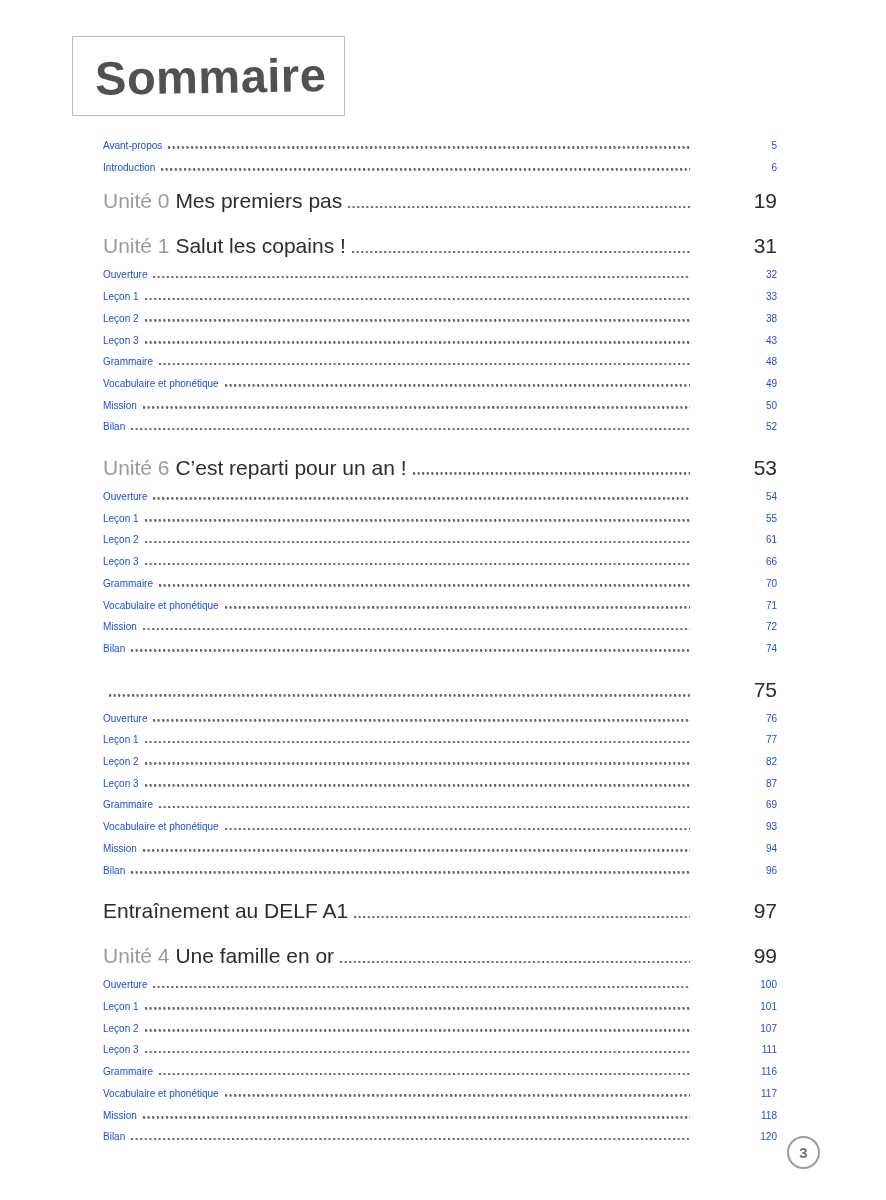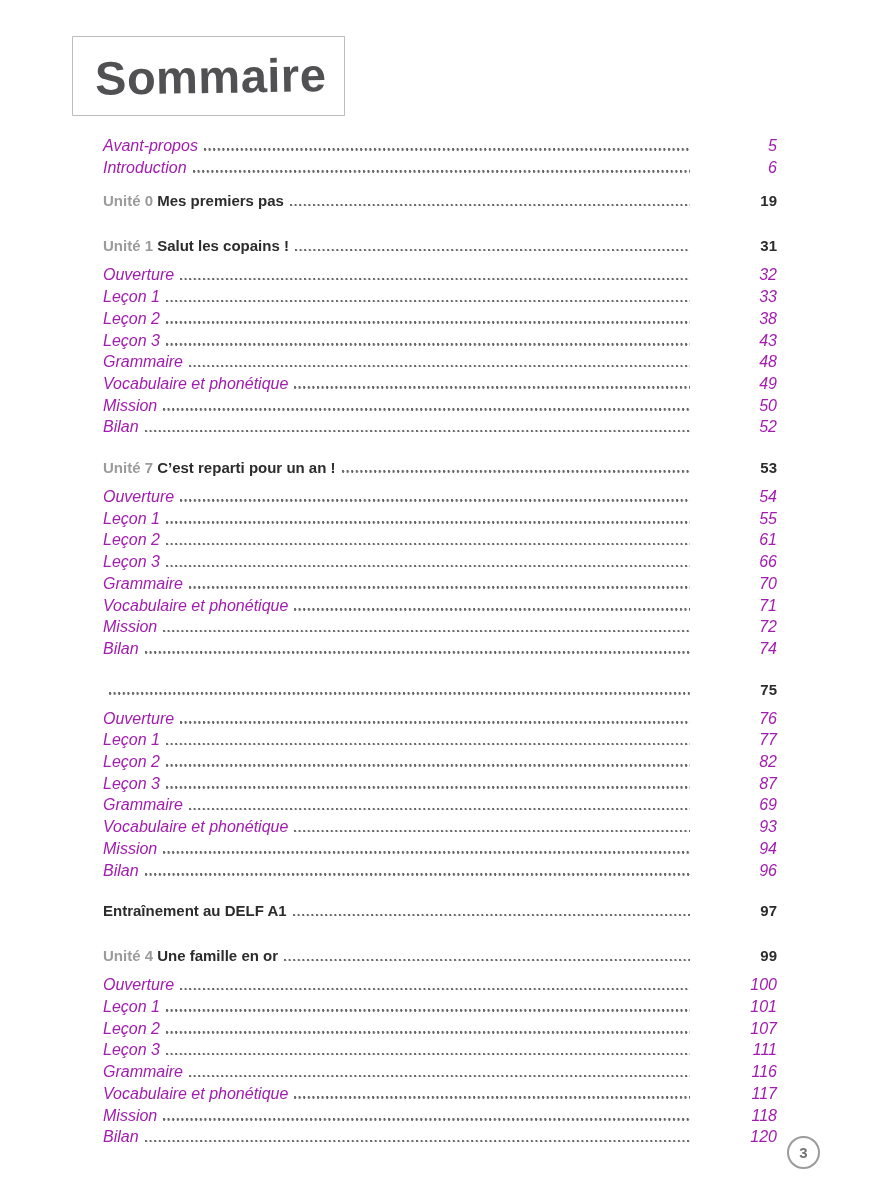--- a/index.html
+++ b/index.html
@@ -68,30 +68,29 @@
     background-size: 4.6px 2.6px;
     background-repeat: repeat-x;
   }
   .page {
     flex: 0 0 auto;
     width: 84px;
     text-align: right;
   }
 
   .entry {
-    font-size: 16px;
+    font-size: 10px;
     line-height: 21.7px;
-    color: #a21caf;
-    font-style: italic;
+    color: #1d4ed8;
   }
 
   .section {
-    font-size: 15px;
+    font-size: 21px;
     line-height: 26px;
-    font-weight: bold;
+    font-weight: normal;
     color: #2c2c2c;
     margin-top: 17px;
     margin-bottom: 5px;
   }
   .section + .section { margin-top: 19px; }   
   .front + .section   { margin-top: 10px; }   
   .section .prefix { color: #9b9b9d; }
 
   
   .folio {
@@ -174,21 +173,21 @@
       <span class="label">Mission</span>
       <span class="dots"></span>
       <span class="page">50</span>
     </div>
     <div class="row entry">
       <span class="label">Bilan</span>
       <span class="dots"></span>
       <span class="page">52</span>
     </div>
     <div class="row section">
-      <span class="label"><span class="prefix">Unité 7 </span><span class="sec-title">C’est reparti pour un an !</span></span>
+      <span class="label"><span class="prefix">Unité 6 </span><span class="sec-title">C’est reparti pour un an !</span></span>
       <span class="dots"></span>
       <span class="page">53</span>
     </div>
     <div class="row entry">
       <span class="label">Ouverture</span>
       <span class="dots"></span>
       <span class="page">54</span>
     </div>
     <div class="row entry">
       <span class="label">Leçon 1</span>

